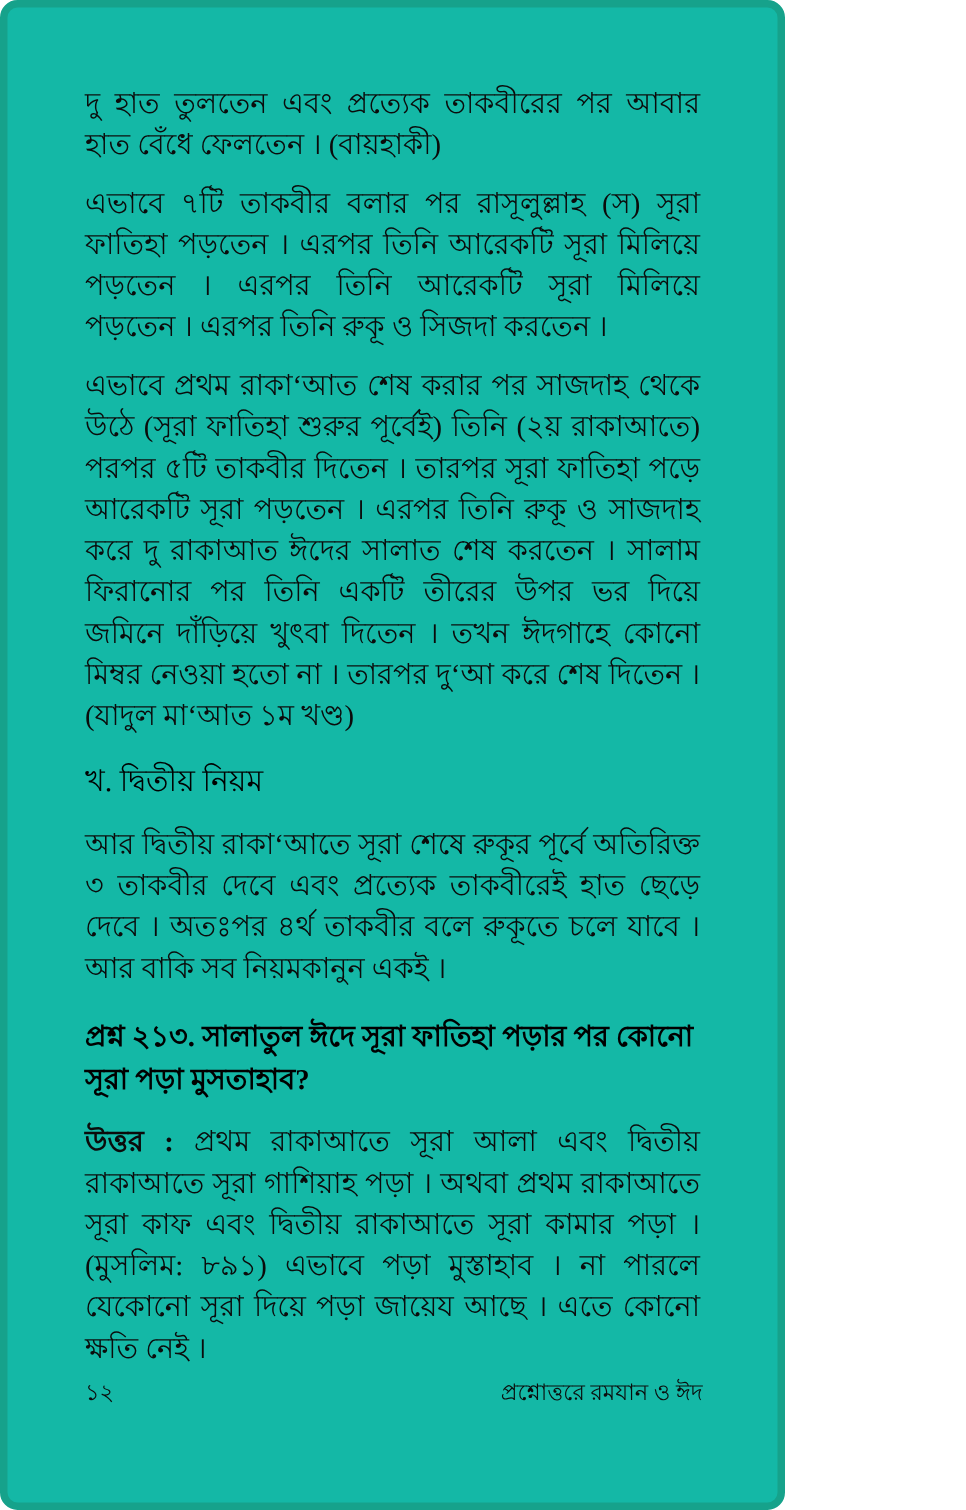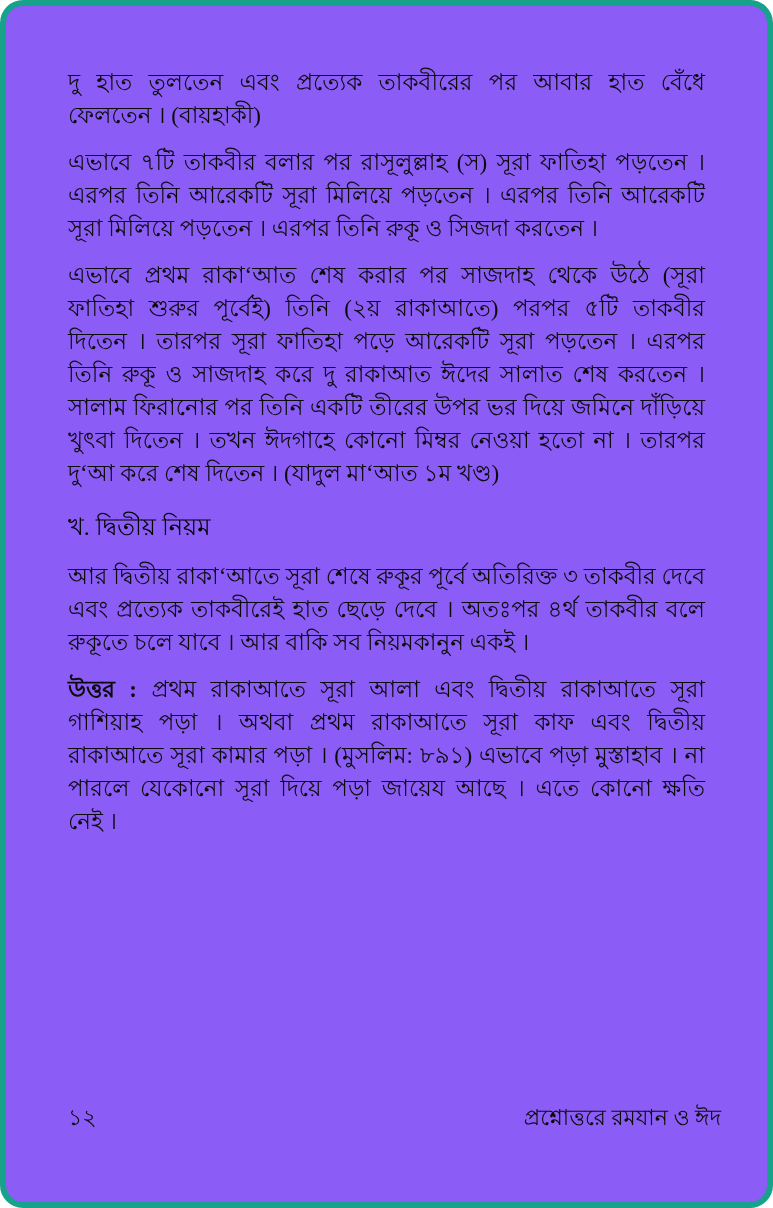--- a/index.html
+++ b/index.html
@@ -4,25 +4,25 @@
 <style>
   * { box-sizing: border-box; }
   html, body {
     margin: 0;
     padding: 0;
     background: #ffffff;
     font-family: "Liberation Serif", "DejaVu Serif", serif;
   }
   .page {
     position: relative;
-    width: 773px;
+    width: 628px;
     height: 1208px;
-    background: #8b5cf6;
+    background: #14b8a6;
     border: 6px solid #16a28b;
-    border-radius: 23px;
+    border-radius: 14px;
     overflow: hidden;
   }
   .content {
     padding: 60px 62px 0 62px;
     color: #0b0b0b;
   }
   .para {
     font-size: 23px;
     line-height: 33px;
     text-align: justify;
@@ -43,42 +43,43 @@
     text-align: left;
     margin: 22px 0 16px 0;
     color: #000000;
   }
   .answer-label {
     font-weight: bold;
   }
   .footer {
     position: absolute;
     left: 62px;
-    right: 46px;
+    right: 60px;
     top: 1094px;
     display: flex;
     justify-content: space-between;
     align-items: baseline;
-    font-size: 22px;
+    font-size: 18px;
     color: #0b0b0b;
   }
   .footer .book-title {
     font-weight: normal;
   }
 </style>
 </head>
 <body>
 
 <div class="page">
   <div class="content">
     <p class="para">দু হাত তুলতেন এবং প্রত্যেক তাকবীরের পর আবার হাত বেঁধে ফেলতেন&nbsp;। (বায়হাকী)</p>
     <p class="para">এভাবে ৭টি তাকবীর বলার পর রাসূলুল্লাহ (স) সূরা ফাতিহা পড়তেন&nbsp;। এরপর তিনি আরেকটি সূরা মিলিয়ে পড়তেন&nbsp;। এরপর তিনি আরেকটি সূরা মিলিয়ে পড়তেন&nbsp;। এরপর তিনি রুকূ ও সিজদা করতেন&nbsp;।</p>
     <p class="para">এভাবে প্রথম রাকা‘আত শেষ করার পর সাজদাহ থেকে উঠে (সূরা ফাতিহা শুরুর পূর্বেই) তিনি (২য় রাকাআতে) পরপর ৫টি তাকবীর দিতেন&nbsp;। তারপর সূরা ফাতিহা পড়ে আরেকটি সূরা পড়তেন&nbsp;। এরপর তিনি রুকূ ও সাজদাহ করে দু রাকাআত ঈদের সালাত শেষ করতেন&nbsp;। সালাম ফিরানোর পর তিনি একটি তীরের উপর ভর দিয়ে জমিনে দাঁড়িয়ে খুৎবা দিতেন&nbsp;। তখন ঈদগাহে কোনো মিম্বর নেওয়া হতো না&nbsp;। তারপর দু‘আ করে শেষ দিতেন&nbsp;। (যাদুল মা‘আত ১ম খণ্ড)</p>
     <h2 class="section-heading">খ. দ্বিতীয় নিয়ম</h2>
     <p class="para">আর দ্বিতীয় রাকা‘আতে সূরা শেষে রুকূর পূর্বে অতিরিক্ত ৩ তাকবীর দেবে এবং প্রত্যেক তাকবীরেই হাত ছেড়ে দেবে&nbsp;। অতঃপর ৪র্থ তাকবীর বলে রুকূতে চলে যাবে&nbsp;। আর বাকি সব নিয়মকানুন একই&nbsp;।</p>
+    <h2 class="question-heading">প্রশ্ন ২১৩. সালাতুল ঈদে সূরা ফাতিহা পড়ার পর কোনো সূরা পড়া মুসতাহাব?</h2>
     <p class="para">
       <span class="answer-label">উত্তর&nbsp;:</span>
       <span>প্রথম রাকাআতে সূরা আলা এবং দ্বিতীয় রাকাআতে সূরা গাশিয়াহ পড়া&nbsp;। অথবা প্রথম রাকাআতে সূরা কাফ এবং দ্বিতীয় রাকাআতে সূরা কামার পড়া&nbsp;। (মুসলিম: ৮৯১) এভাবে পড়া মুস্তাহাব&nbsp;। না পারলে যেকোনো সূরা দিয়ে পড়া জায়েয আছে&nbsp;। এতে কোনো ক্ষতি নেই&nbsp;।</span>
     </p>
   </div>
   <div class="footer">
     <span>১২</span>
     <span class="book-title">প্রশ্নোত্তরে রমযান ও ঈদ</span>
   </div>
 </div>

